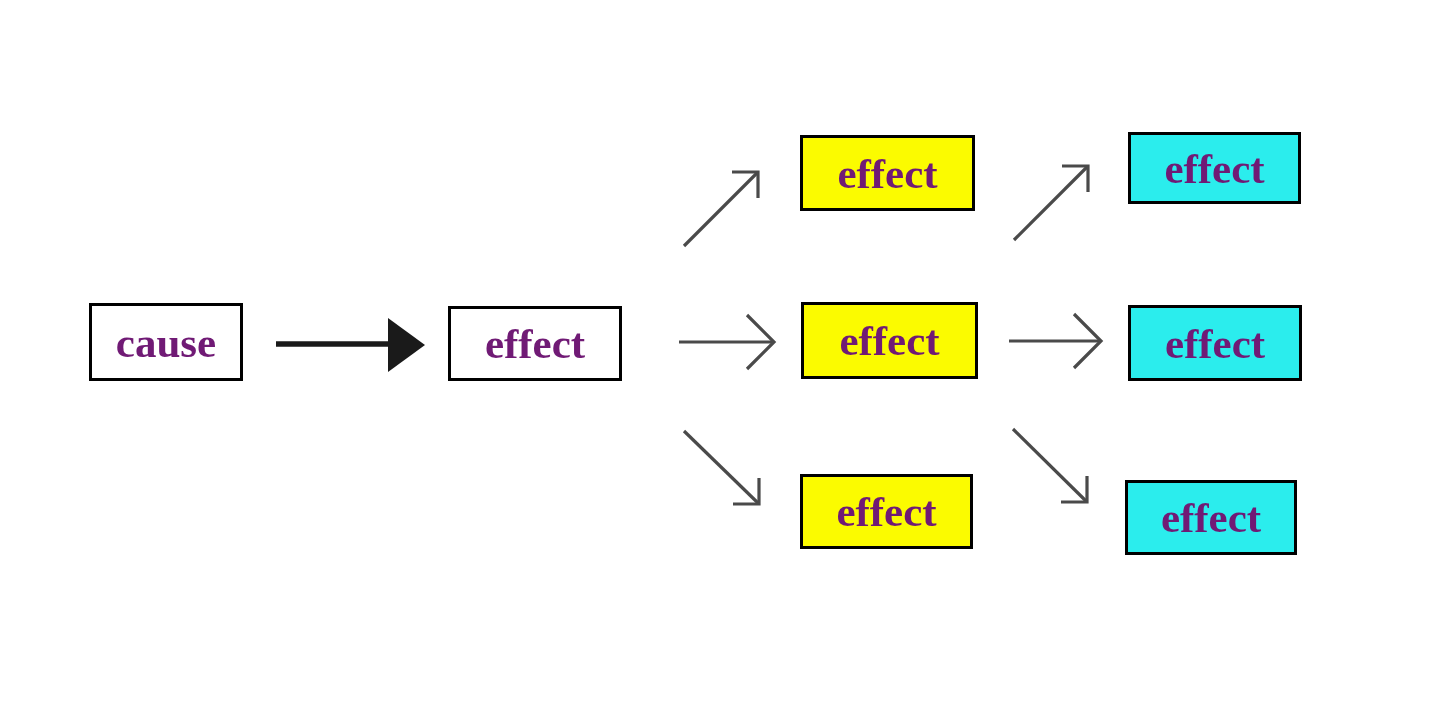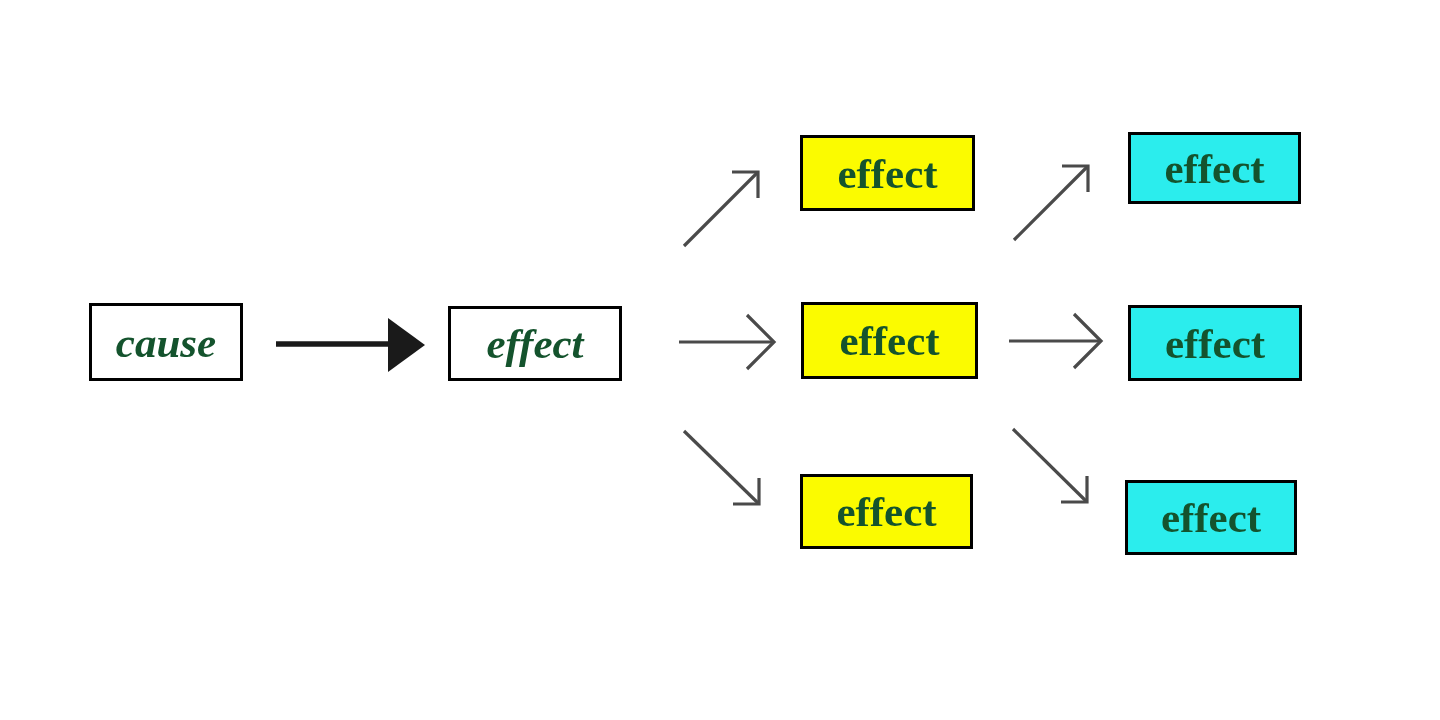--- a/index.html
+++ b/index.html
@@ -24,24 +24,24 @@
   }
   .node {
     position: absolute;
     box-sizing: border-box;
     border: 3px solid var(--border, #000000);
     display: flex;
     align-items: center;
     justify-content: center;
     font-weight: bold;
     font-size: 43px;
-    color: #14532d;
+    color: #701a75;
     user-select: none;
   }
-  .fill-plain  { background: var(--plain_fill, #ffffff); font-style: italic; }
+  .fill-plain  { background: var(--plain_fill, #ffffff); }
   .fill-second { background: var(--secondary_fill, #ffff00); }
   .fill-third  { background: var(--tertiary_fill, #22eeee); }
 
   .n-cause    { left:  89px; top: 303px; width: 154px; height: 78px; }
   .n-primary  { left: 448px; top: 306px; width: 174px; height: 75px; }
   .n-sec-top  { left: 800px; top: 135px; width: 175px; height: 76px; }
   .n-sec-mid  { left: 801px; top: 302px; width: 177px; height: 77px; }
   .n-sec-bot  { left: 800px; top: 474px; width: 173px; height: 75px; }
   .n-ter-top  { left:1128px; top: 132px; width: 173px; height: 72px; }
   .n-ter-mid  { left:1128px; top: 305px; width: 174px; height: 76px; }

